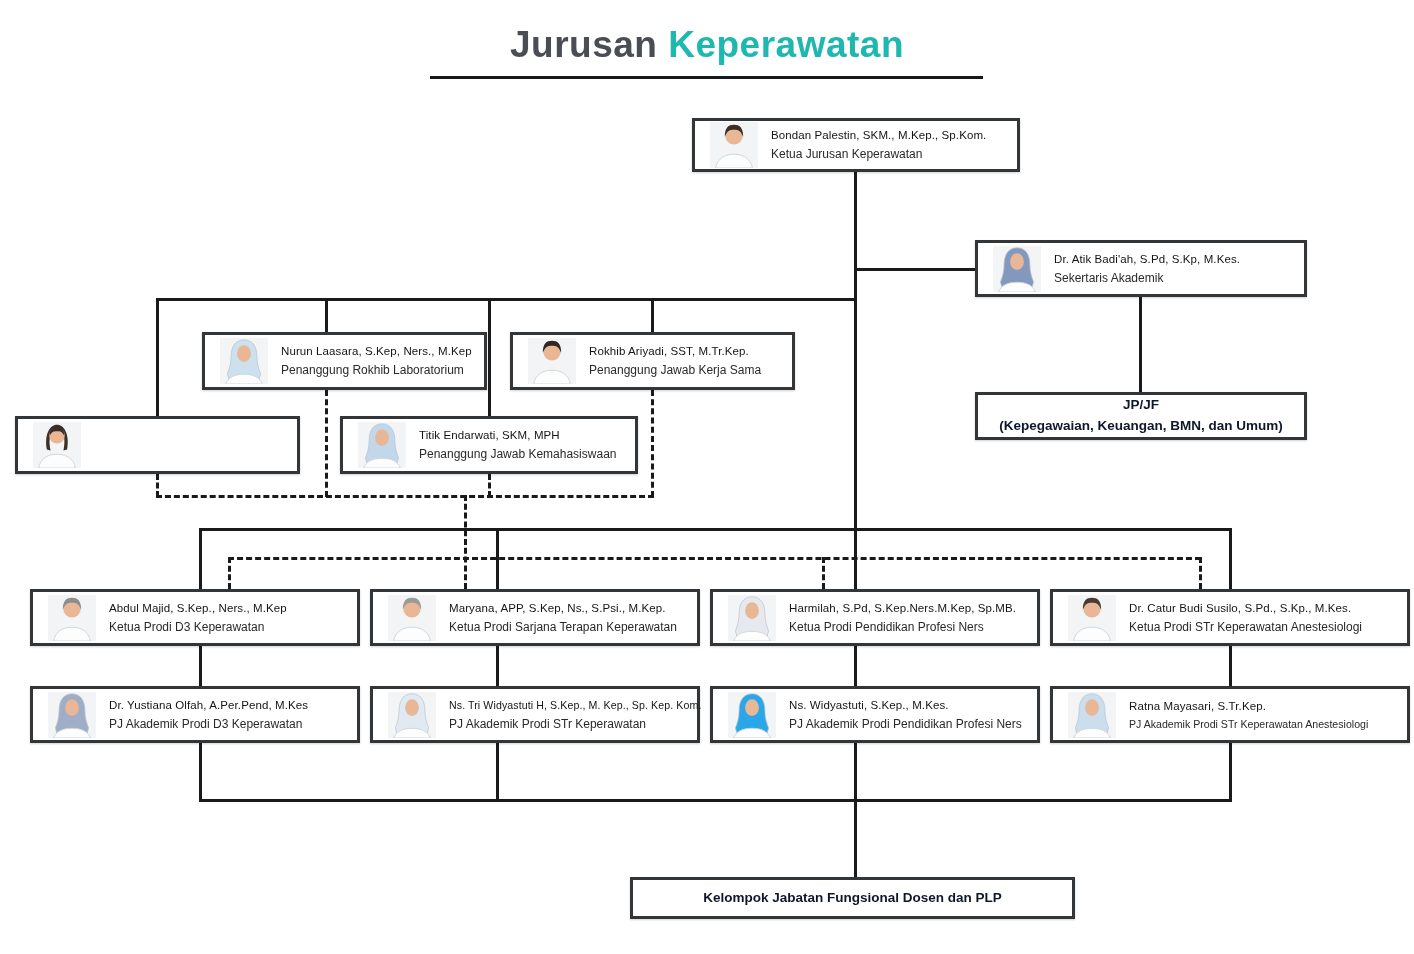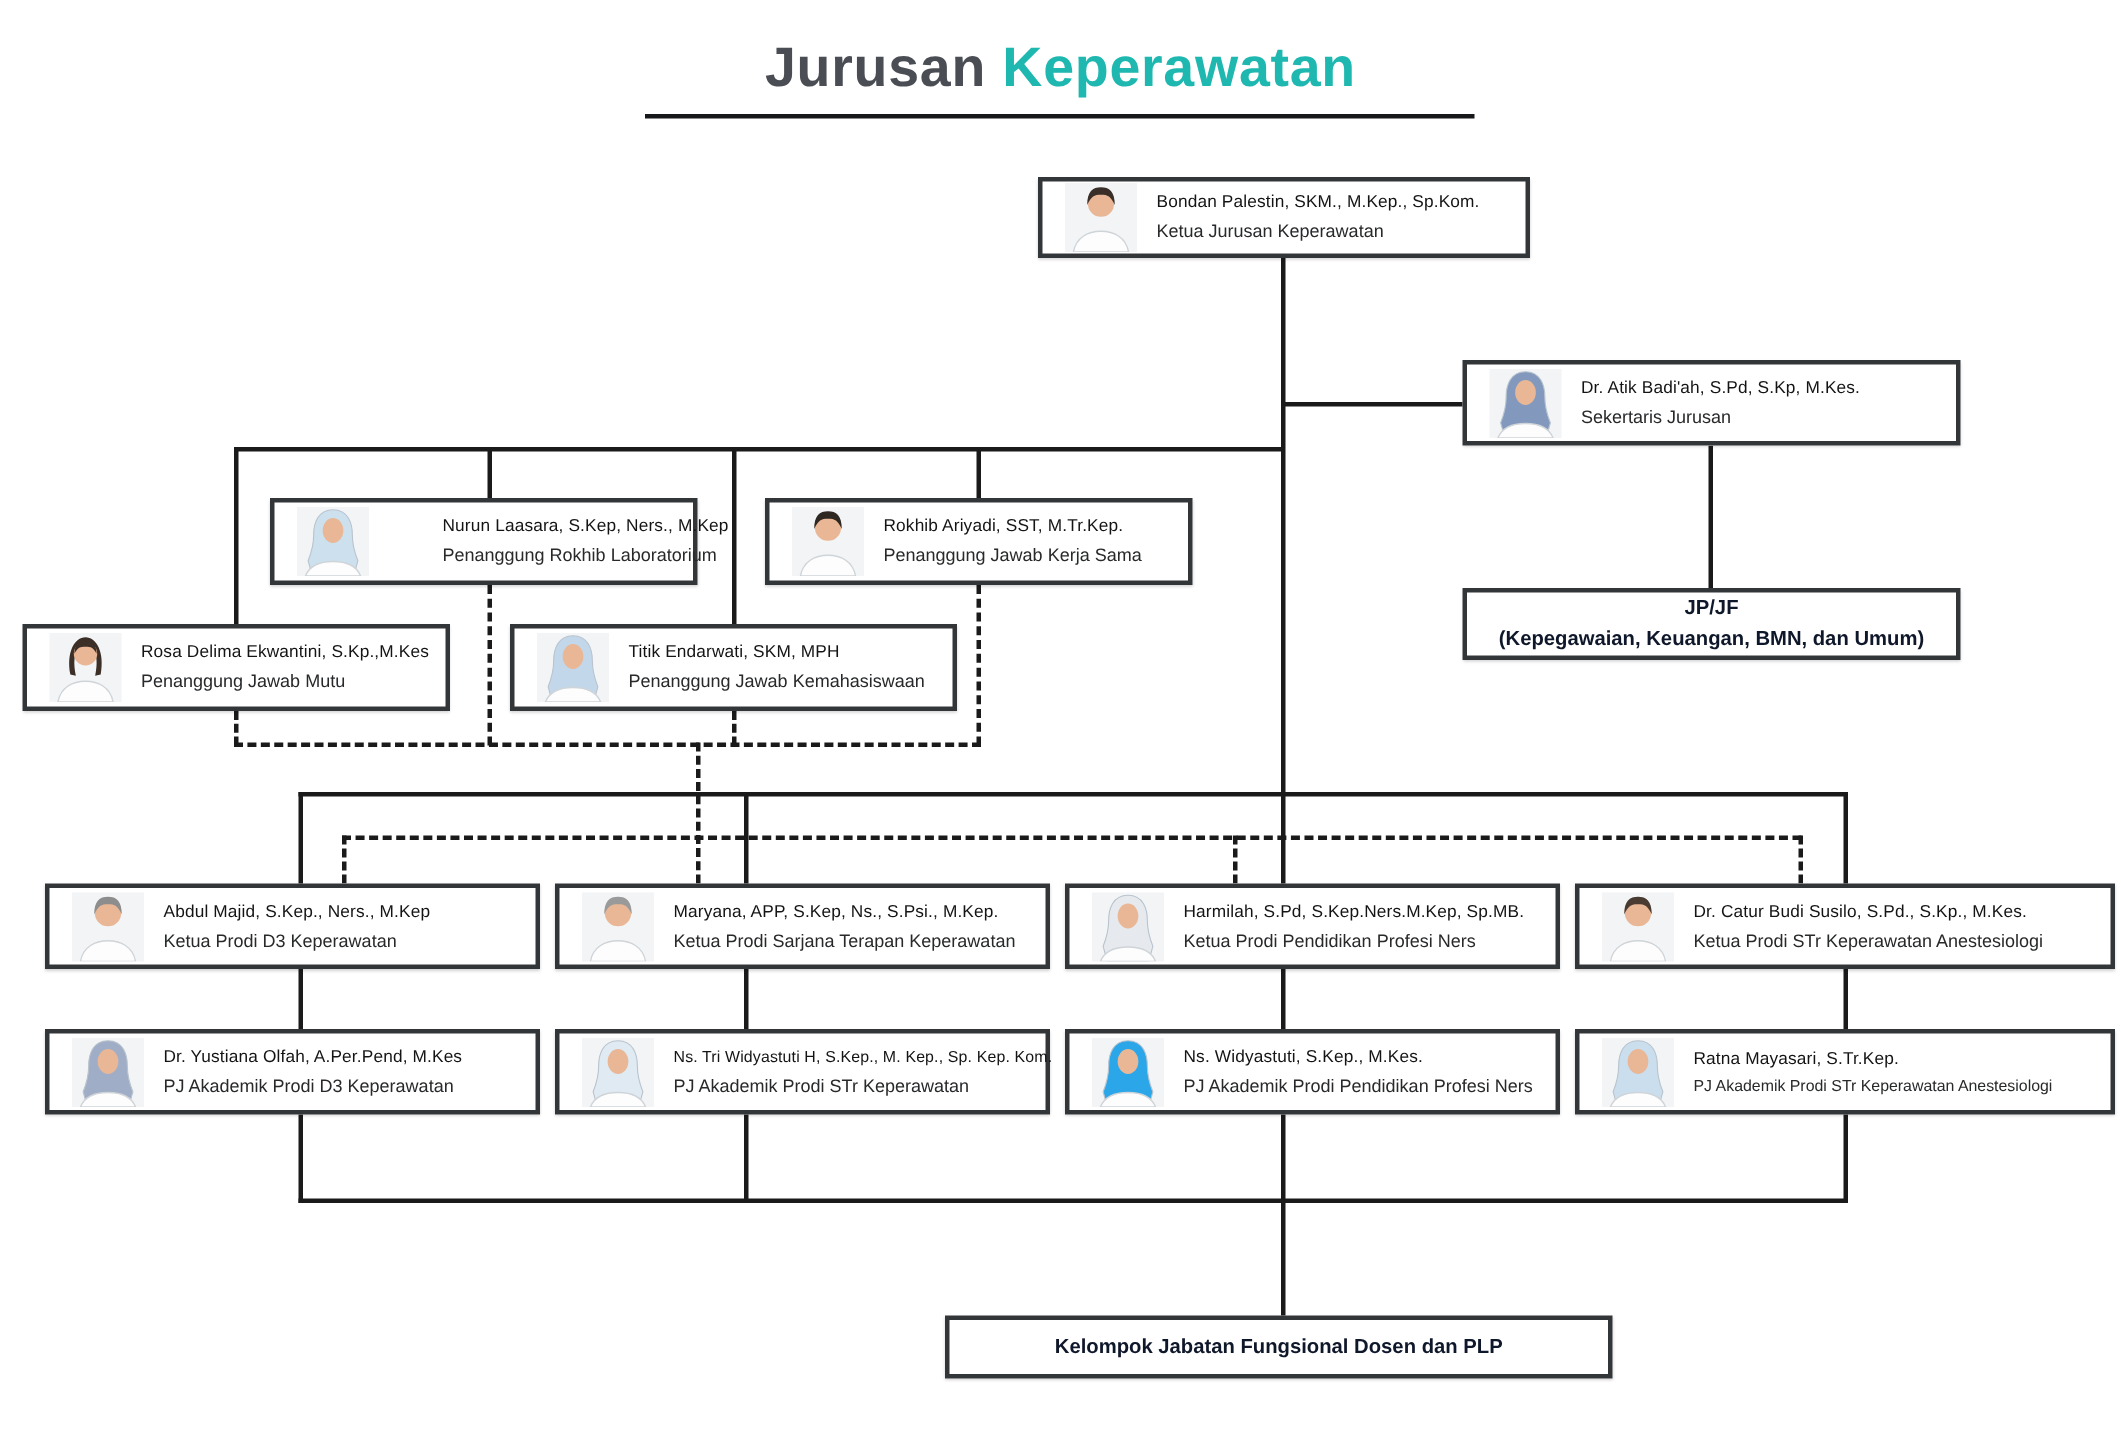--- a/index.html
+++ b/index.html
@@ -28,21 +28,21 @@
   .sz-s{font-size:10.6px;}
   
   .tbox{position:absolute;background:#ffffff;border:3px solid #333639;box-sizing:border-box;
         display:flex;flex-direction:column;align-items:center;justify-content:center;
         font-weight:bold;color:#0f172a;font-size:13.5px;line-height:1.55;text-align:right;
         box-shadow:0 1px 2px rgba(0,0,0,.18);}
   
   .c-ketua{left:692px;top:118px;width:328px;height:54px;}
   .c-sek{left:975px;top:240px;width:332px;height:57px;}
   .c-jpjf{left:975px;top:392px;width:332px;height:48px;}
-  .c-lab{left:180px;top:332px;width:285px;height:58px;gap:36px;}
+  .c-lab{left:202px;top:332px;width:285px;height:58px;}
   .c-kerjasama{left:510px;top:332px;width:285px;height:58px;}
   .c-mutu{left:15px;top:416px;width:285px;height:58px;}
   .c-kemhs{left:340px;top:416px;width:298px;height:58px;}
   .c-kd3{left:30px;top:589px;width:330px;height:57px;}
   .c-kstr{left:370px;top:589px;width:330px;height:57px;}
   .c-kners{left:710px;top:589px;width:330px;height:57px;}
   .c-kanes{left:1050px;top:589px;width:360px;height:57px;}
   .c-ad3{left:30px;top:686px;width:330px;height:57px;}
   .c-astr{left:370px;top:686px;width:330px;height:57px;}
   .c-aners{left:710px;top:686px;width:330px;height:57px;}
@@ -109,21 +109,21 @@
   <div class="card c-sek">
     <span class="ava">
         <svg viewBox="0 0 44 50" xmlns="http://www.w3.org/2000/svg">
     <path d="M22 2 C33 2 36 12 36 20 C36 28 38 34 40 39 L37 50 L7 50 L4 39 C6 34 8 28 8 20 C8 12 11 2 22 2 Z" fill="#8299bd" stroke="#b9c3cd" stroke-width="0.8"></path>
     <ellipse cx="22" cy="17" rx="7.5" ry="9" fill="#e9b795"></ellipse>
     <path d="M2 50 C5 42.5 12 39.5 22 39.5 C32 39.5 39 42.5 42 50 Z" fill="#fdfdfd" stroke="#cfd4d8" stroke-width="1"></path>
   </svg>
       </span>
     <span class="txt">
       <span class="name">Dr. Atik Badi'ah, S.Pd, S.Kp, M.Kes.</span>
-      <span class="role">Sekertaris Jurusan</span>
+      <span class="role">Sekertaris Akademik</span>
     </span>
   </div>
 
   <div class="tbox c-jpjf">
     <span>JP/JF</span>
     <span>(Kepegawaian, Keuangan, BMN, dan Umum)</span>
   </div>
 
   <div class="card c-lab">
     <span class="ava">
@@ -155,24 +155,20 @@
 
   <div class="card c-mutu">
     <span class="ava">
         <svg viewBox="0 0 44 50" xmlns="http://www.w3.org/2000/svg">
     <path d="M2 50 C4 39 13 35 22 35 C31 35 40 39 42 50 Z" fill="#fdfdfd" stroke="#cfd4d8" stroke-width="1"></path>
     <path d="M11 30 C8 14 14 3 22 3 C30 3 36 14 33 30 L29 31 C31 21 30 16 28 13 C25 16 19 16 16 13 C14 16 13 21 15 31 Z" fill="#3c2f28"></path>
     <circle cx="22" cy="15" r="8.5" fill="#e9b795"></circle>
     <path d="M14 15 C14 8 17.5 5.5 22 5.5 C26.5 5.5 30 8 30 15 C27.5 10.5 26 10 22 10 C18 10 16.5 10.5 14 15 Z" fill="#3c2f28"></path>
   </svg>
       </span>
-    <span class="txt">
-      <span class="name">Rosa Delima Ekwantini, S.Kp.,M.Kes</span>
-      <span class="role">Penanggung Jawab Mutu</span>
-    </span>
   </div>
 
   <div class="card c-kemhs">
     <span class="ava">
         <svg viewBox="0 0 44 50" xmlns="http://www.w3.org/2000/svg">
     <path d="M22 2 C33 2 36 12 36 20 C36 28 38 34 40 39 L37 50 L7 50 L4 39 C6 34 8 28 8 20 C8 12 11 2 22 2 Z" fill="#c2d8ea" stroke="#b9c3cd" stroke-width="0.8"></path>
     <ellipse cx="22" cy="17" rx="7.5" ry="9" fill="#e9b795"></ellipse>
     <path d="M2 50 C5 42.5 12 39.5 22 39.5 C32 39.5 39 42.5 42 50 Z" fill="#fdfdfd" stroke="#cfd4d8" stroke-width="1"></path>
   </svg>
       </span>

